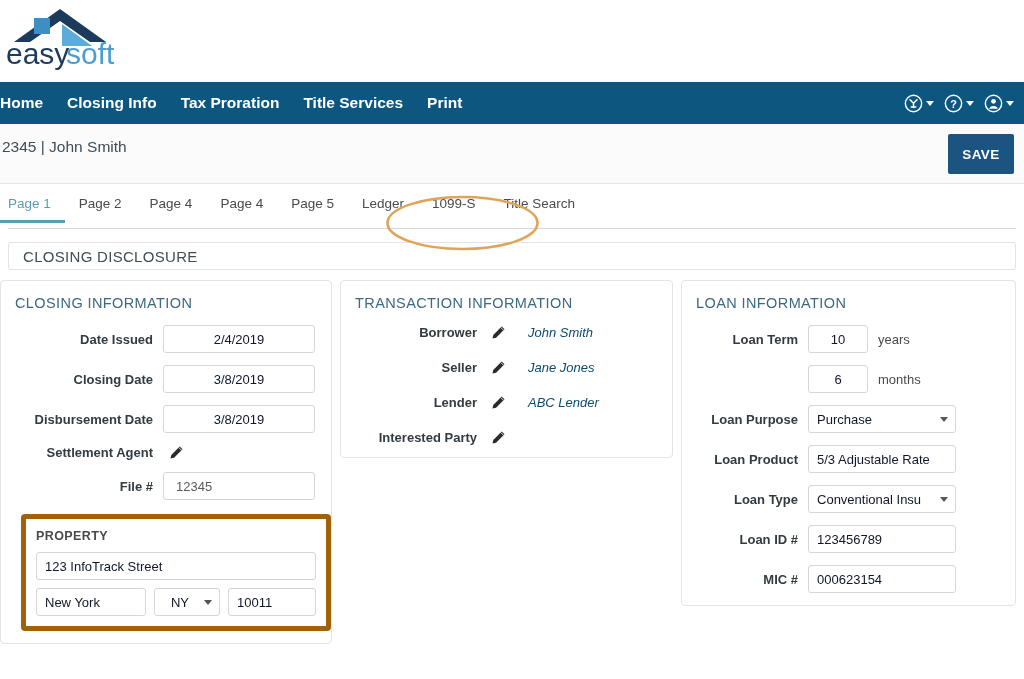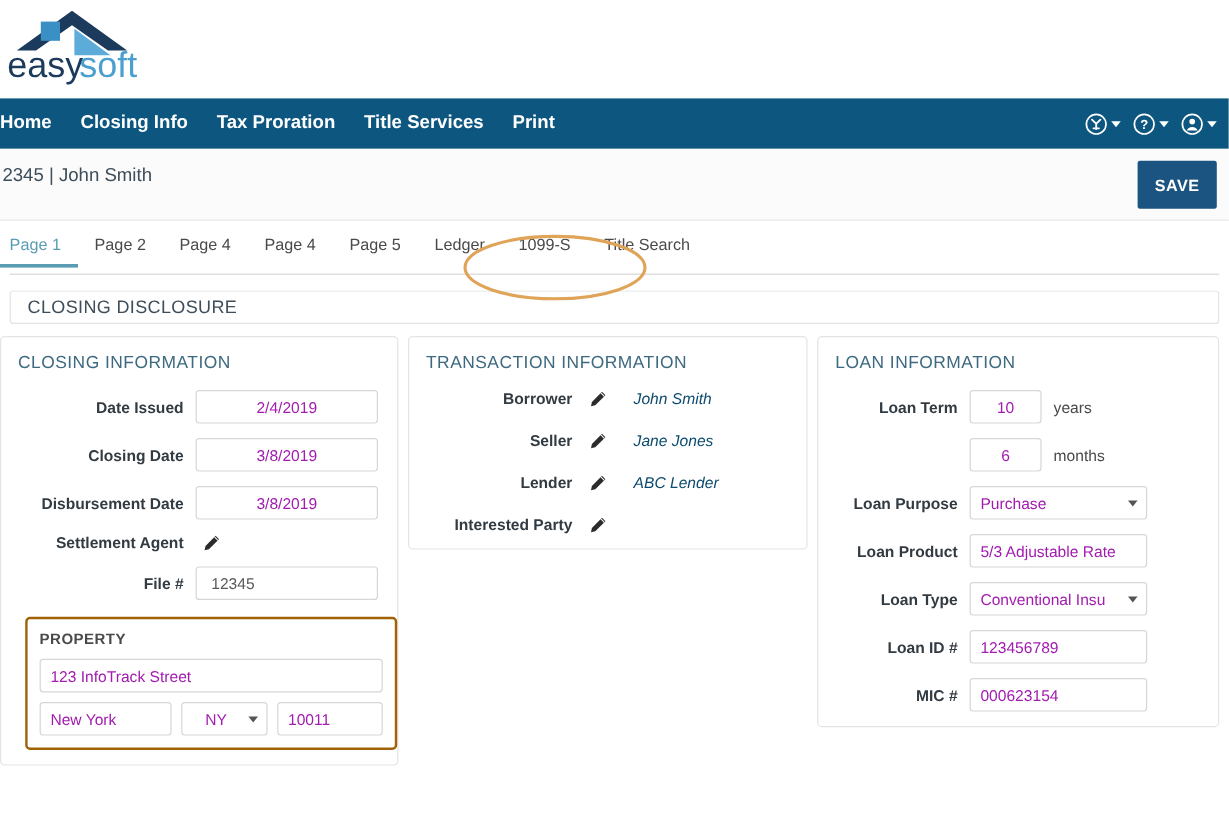--- a/index.html
+++ b/index.html
@@ -194,21 +194,21 @@
   .lbl-trans   { width: 130px; padding-right: 8px; }
   .lbl-loan    { width: 112px; padding-right: 10px; }
 
   .fld {
     height: 28px;
     border: 1px solid #d6d6d6;
     border-radius: 3px;
     background: #ffffff;
     font-family: "Liberation Sans", sans-serif;
     font-size: 13px;
-    color: #a21caf;
+    color: #0f172a;
     padding: 0 8px;
     outline: none;
   }
   .fld.center { text-align: center; }
   .fld.dark   { color: #5a5a5a; padding-left: 12px; }
 
   .w-date  { width: 152px; }
   .w-file  { width: 152px; }
   .w-num   { width: 60px; text-align: center; }
   .w-sel   { width: 148px; }
@@ -239,21 +239,21 @@
     margin-top: -2px;
     width: 0; height: 0;
     border-left: 4px solid transparent;
     border-right: 4px solid transparent;
     border-top: 5px solid #555;
     pointer-events: none;
   }
 
   
   .property-card {
-    border: 2px solid #a16207;
+    border: 5px solid #a16207;
     border-radius: 4px;
     padding: 10px 10px 10px 10px;
     margin-top: 14px;
     margin-left: 6px;
     width: 310px;
   }
   .property-title {
     font-size: 12.5px;
     color: #4a4a4a;
     font-weight: bold;

